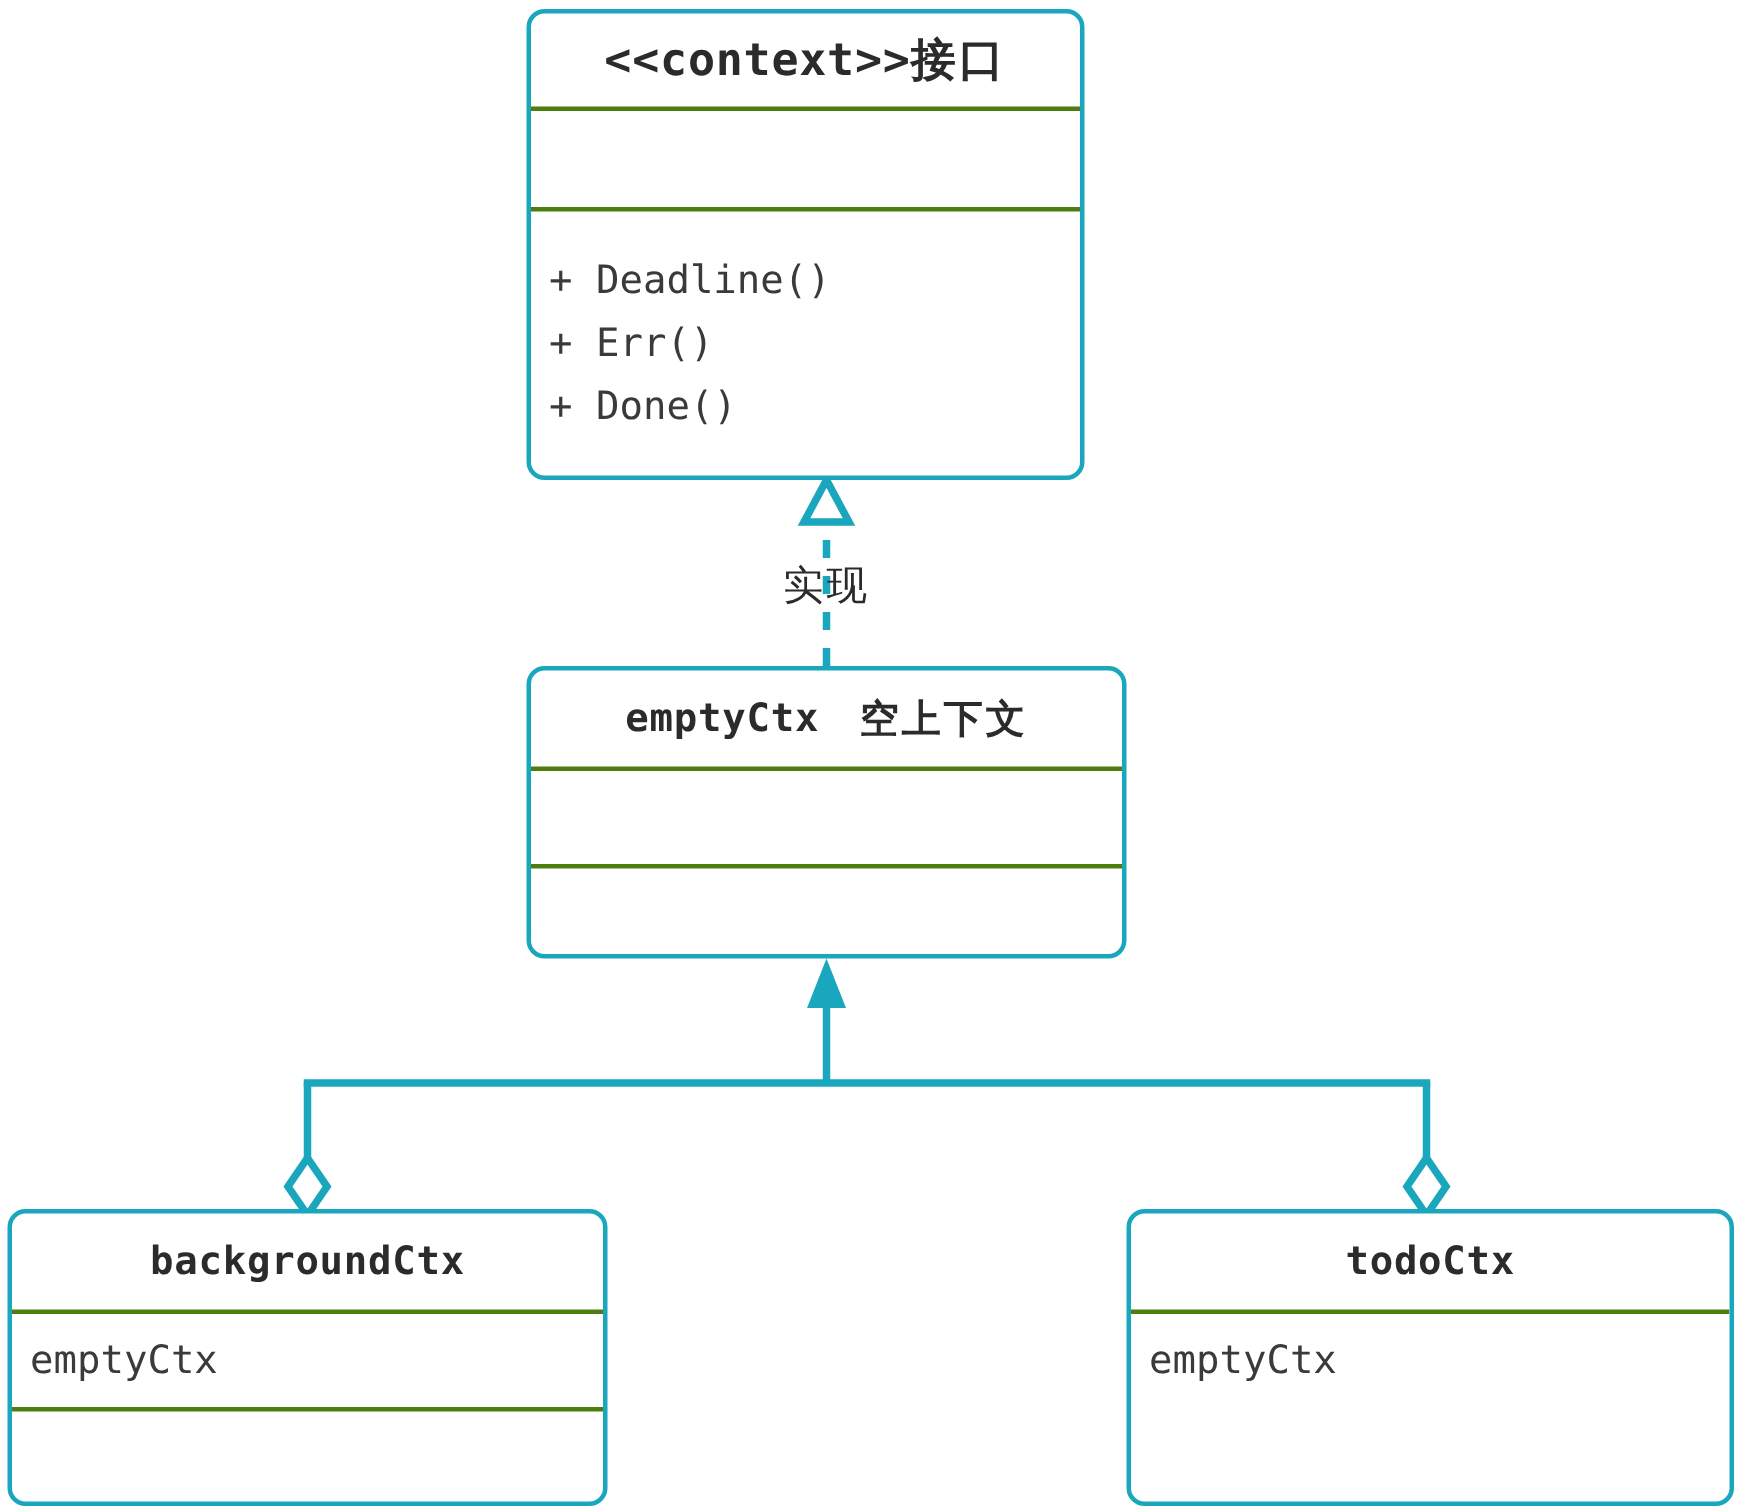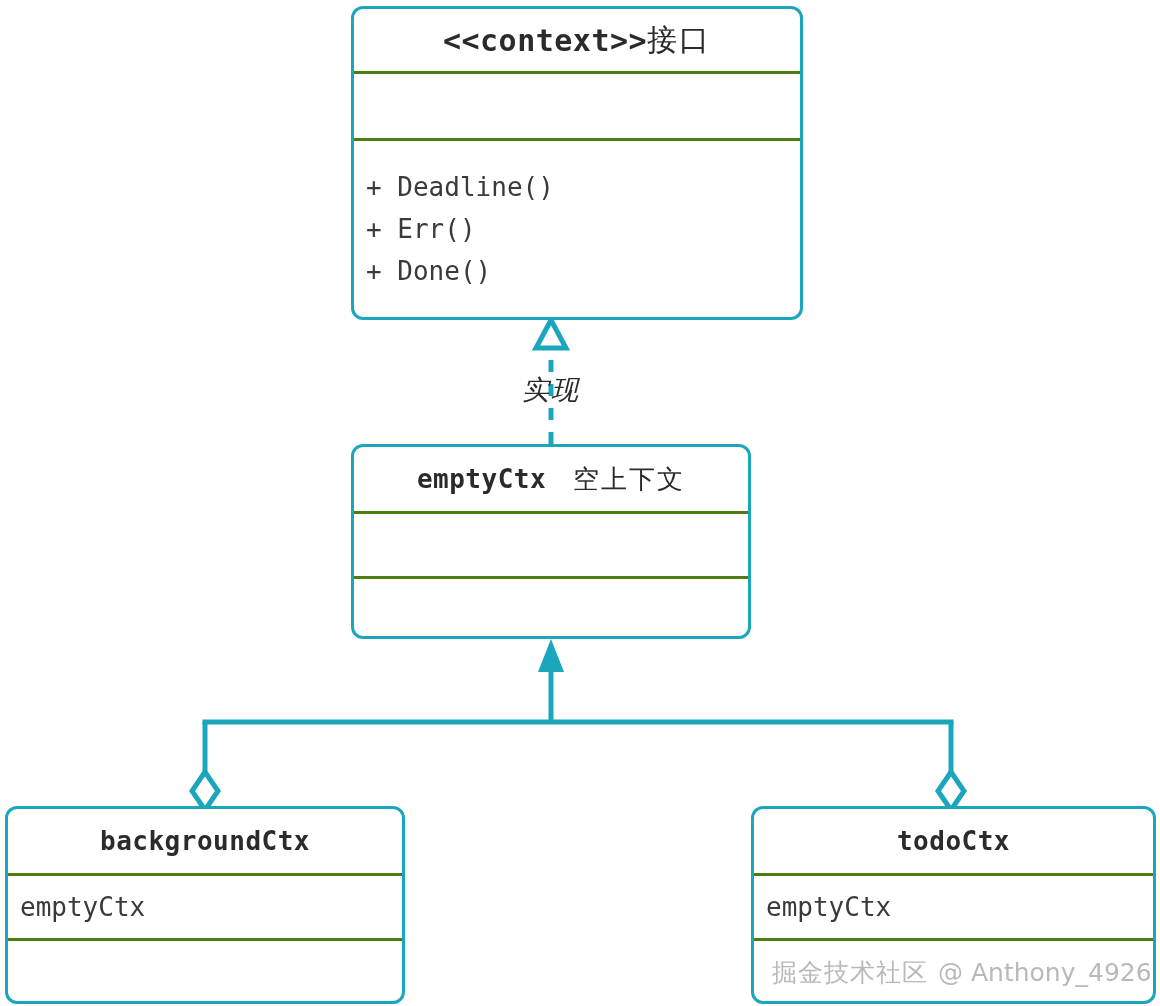--- a/index.html
+++ b/index.html
@@ -47,21 +47,21 @@
     display: flex;
     align-items: center;
     justify-content: center;
     font-weight: bold;
     color: #2b2b2b;
     letter-spacing: 0.5px;
     white-space: nowrap;
   }
   .uml-title .cn {
     font-family: "DejaVu Serif", "Liberation Serif", serif;
-    font-weight: normal;
+    font-weight: bold;
     letter-spacing: 2px;
   }
   .uml-members {
     display: flex;
     flex-direction: column;
     justify-content: center;
     padding-left: 12px;
     color: #3a3a3a;
   }
   .uml-member {
@@ -81,21 +81,21 @@
     white-space: nowrap;
   }
   .watermark .cn {
     font-family: "DejaVu Sans", "Liberation Sans", sans-serif;
     letter-spacing: 1px;
   }
   
   #box-context {
     left: 351px;
     top: 6px;
-    width: 452px;
+    width: 372px;
     height: 314px;
   }
   #box-context .r1 { height: 62px; font-size: 30px; }
   #box-context .r2 { height: 67px; }
   #box-context .r3 { height: 179px; font-size: 26px; }
 
   #box-emptyctx {
     left: 351px;
     top: 444px;
     width: 400px;
@@ -130,21 +130,20 @@
     position: absolute;
     color: #2b2b2b;
     font-family: "DejaVu Serif", "Liberation Serif", serif;
     font-size: 27px;
     letter-spacing: 2px;
     white-space: nowrap;
   }
   #label-realize {
     left: 522px;
     top: 372px;
-    font-style: italic;
   }
 </style>
 </head>
 <body>
 
 <div id="canvas">
 
   <svg id="edges" viewBox="0 0 1160 1006" width="1160" height="1006" aria-hidden="true">
 
     <g>
@@ -209,19 +208,15 @@
     <div class="uml-row uml-members uml-empty r3"></div>
   </div>
 
   <div class="uml-class" id="box-todoctx">
     <div class="uml-row uml-title r1">
       <span>todoCtx</span>
     </div>
     <div class="uml-row uml-members r2">
       <div class="uml-member">emptyCtx</div>
     </div>
-    <div class="uml-row watermark r3">
-      <span class="cn">掘金技术社区</span>
-        <span style="margin-left:10px">@ Anthony_4926</span>
-    </div>
   </div>
 
 </div>
 
 </body></html>

